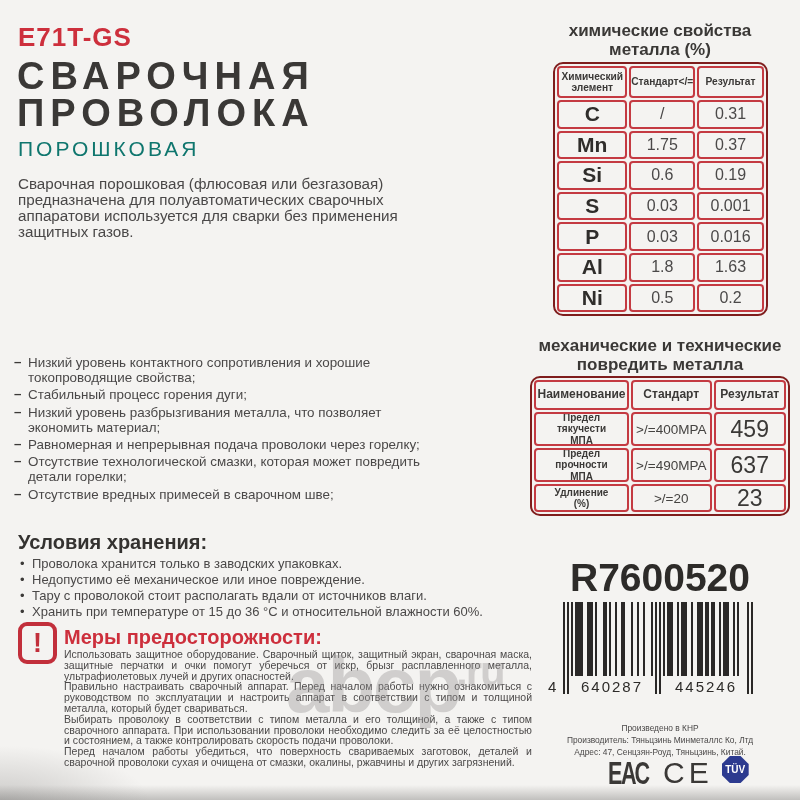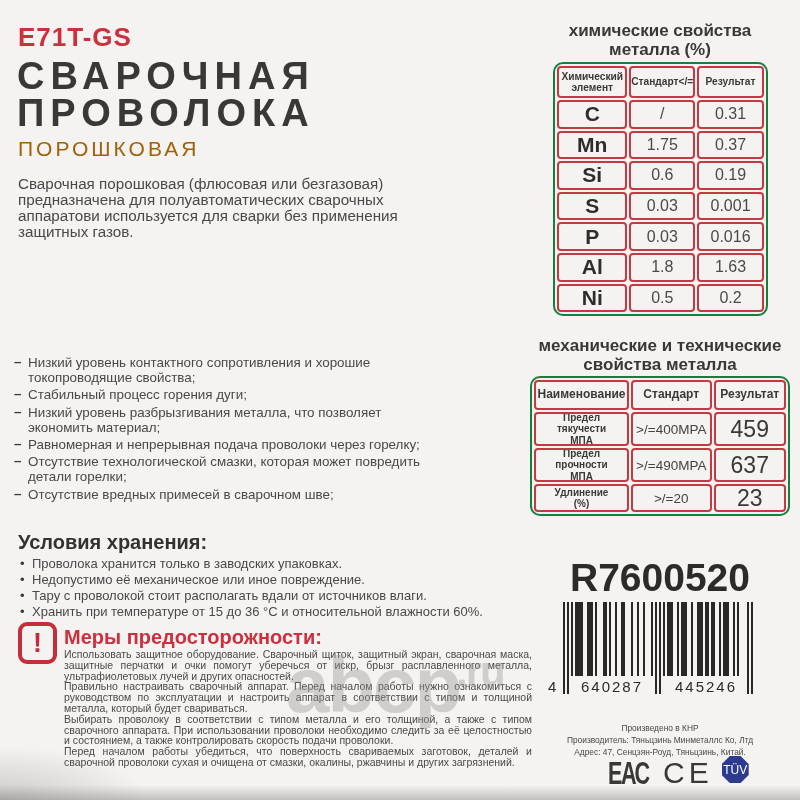--- a/index.html
+++ b/index.html
@@ -4,21 +4,21 @@
 <style>
   html,body{margin:0;padding:0;background:#dddcda;}
   #page{position:relative;width:800px;height:800px;background:#f4f3f1;overflow:hidden;
         font-family:"Liberation Sans",sans-serif;color:#474545;}
   
   .model{position:absolute;left:18px;top:22px;font-size:26px;font-weight:800;
          letter-spacing:1px;color:#cd2f3c;}
   .title{position:absolute;left:17px;top:58px;font-size:38px;font-weight:800;
          letter-spacing:6px;line-height:37px;color:#3a3836;}
   .subtitle{position:absolute;left:18px;top:137px;font-size:21px;letter-spacing:3px;
-         color:#a16207;font-weight:400;}
+         color:#0f766e;font-weight:400;}
   .desc{position:absolute;left:18px;top:176px;width:380px;font-size:15.2px;
          line-height:16px;color:#4a4848;}
   .specs{position:absolute;left:18px;top:254px;font-size:18.5px;line-height:19.8px;color:#4c4a48;}
   .specs b{color:#322f2d;font-weight:700;}
   .features{position:absolute;left:14px;top:355px;width:430px;}
   .feat{position:relative;padding-left:14px;font-size:13.4px;line-height:15.2px;
         color:#4a4848;margin-bottom:2px;}
   .feat::before{content:"–";position:absolute;left:0;top:-1px;font-weight:700;color:#3c3a38;}
   .storage-h{position:absolute;left:18px;top:531px;font-size:20px;font-weight:800;color:#343230;}
   .storage{position:absolute;left:20px;top:556px;width:480px;}
@@ -29,21 +29,21 @@
         justify-content:center;font-size:27px;font-weight:800;color:#c22f3b;}
   .prec-h{position:absolute;left:64px;top:626px;font-size:20px;font-weight:800;color:#cd2f3c;}
   .prec{position:absolute;left:64px;top:649px;width:468px;font-size:10.5px;
         line-height:10.8px;color:#4b4949;text-align:justify;}
   .prec p{margin:0;}
   
   .tbl-title{position:absolute;text-align:center;font-size:17px;font-weight:800;
         line-height:19px;color:#3a3836;}
   #chem-title{left:538px;top:21px;width:244px;}
   #mech-title{left:520px;top:336px;width:280px;}
-  .rtable{position:absolute;border:2px solid #15803d;border-radius:10px;padding:2px;
+  .rtable{position:absolute;border:2px solid #7f1d1d;border-radius:10px;padding:2px;
         display:grid;gap:2px;box-sizing:border-box;}
   .rtable .c{border:2px solid #c43a42;border-radius:4px;display:flex;align-items:center;
         justify-content:center;text-align:center;box-sizing:border-box;overflow:hidden;}
   #chem{left:553px;top:62px;width:215px;grid-template-columns:1fr .93fr .95fr;
         grid-template-rows:32px repeat(7,28.6px);}
   #mech{left:530px;top:376px;width:260px;grid-template-columns:1.18fr 1fr .9fr;
         grid-template-rows:30px 34px 34px 28px;}
   .hd{font-size:10.2px;font-weight:700;color:#3b3937;line-height:1.12;padding:1px 2px;}
   #mech .hd{font-size:12px;}
   .elem{font-size:21px;font-weight:800;color:#2f2d2b;}
@@ -63,21 +63,21 @@
         font-size:8.4px;line-height:1.42;color:#4a4848;}
   .marks{position:absolute;left:608px;top:756px;display:flex;align-items:flex-start;
         gap:9px;height:36px;}
   .eac{width:46px;overflow:visible;}
   .eac span{display:inline-block;font-size:30px;font-weight:700;color:#3a3836;
         letter-spacing:-2px;transform:scaleX(.72) scaleY(1.05);transform-origin:left center;}
   .ce{font-size:30px;font-weight:400;color:#3a3836;letter-spacing:4px;}
   .tuv{width:27px;height:27px;background:#2c3a8f;
         clip-path:polygon(30% 0,70% 0,100% 30%,100% 70%,70% 100%,30% 100%,0 70%,0 30%);
         display:flex;align-items:center;justify-content:center;color:#fff;
-        font-size:12px;font-weight:400;letter-spacing:0;}
+        font-size:10px;font-weight:700;letter-spacing:0;}
   
   .watermark{position:absolute;left:286px;top:640px;font-size:78px;font-weight:700;
         color:rgba(150,148,147,.38);letter-spacing:-2px;z-index:6;pointer-events:none;}
   .watermark .ru{font-size:42px;position:relative;top:-26px;left:-4px;}
   .edge-bottom{position:absolute;left:0;right:0;bottom:0;height:15px;
         background:linear-gradient(to bottom,rgba(160,158,156,0),rgba(130,128,126,.45));}
   .corner-shadow{position:absolute;left:0;bottom:0;width:150px;height:55px;
         background:radial-gradient(ellipse at 0 100%,rgba(110,108,106,.30),transparent 70%);}
 </style>
 </head>
@@ -146,21 +146,21 @@
     <div class="c elem">Al</div>
     <div class="c val">1.8</div>
     <div class="c val">1.63</div>
     <div class="c elem">Ni</div>
     <div class="c val">0.5</div>
     <div class="c val">0.2</div>
   </div>
 
   <div class="tbl-title" id="mech-title">
     <div>механические и технические</div>
-    <div>свойства металла</div>
+    <div>повредить металла</div>
   </div>
   <div class="rtable" id="mech">
     <div class="c hd">Наименование</div>
     <div class="c hd">Стандарт</div>
     <div class="c hd">Результат</div>
     <div class="c mname">Предел тякучести МПА</div>
     <div class="c mstd">&gt;/=400MPA</div>
     <div class="c mres">459</div>
     <div class="c mname">Предел прочности МПА</div>
     <div class="c mstd">&gt;/=490MPA</div>

